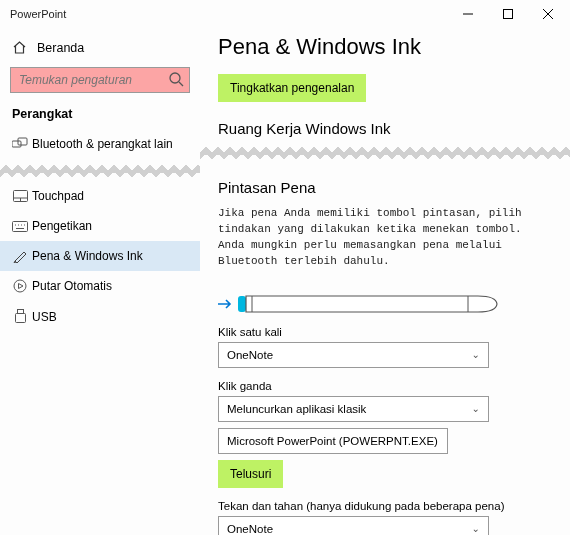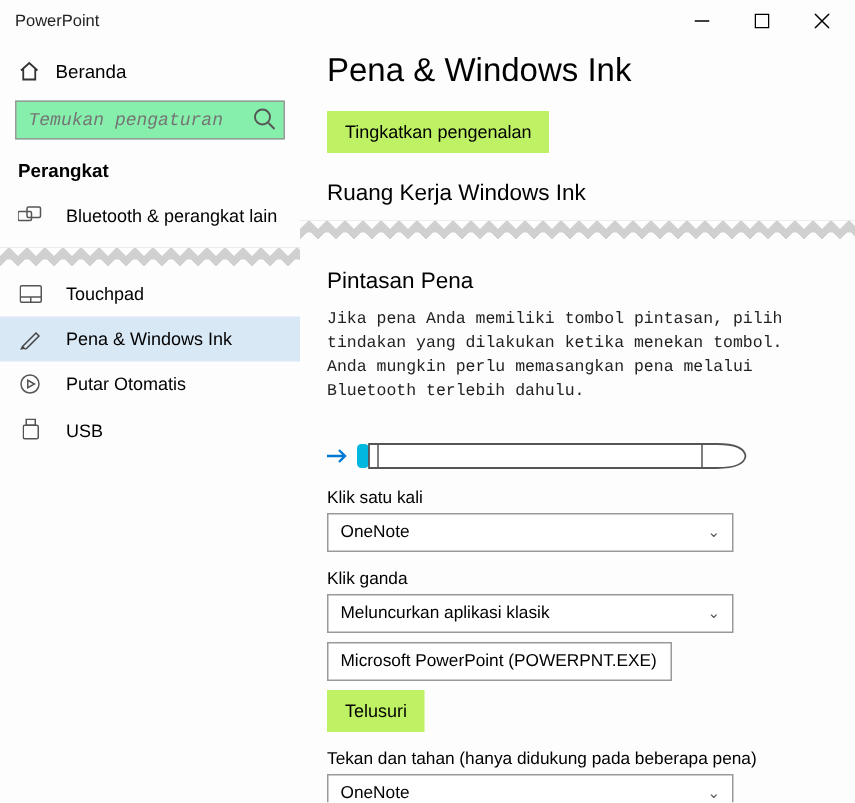--- a/index.html
+++ b/index.html
@@ -12,26 +12,26 @@
   .win-btn { width: 40px; height: 28px; display: flex; align-items: center; justify-content: center; cursor: pointer; }
 
   .columns { display: flex; height: calc(100% - 28px); }
   .sidebar { width: 200px; padding: 6px 0 0 0; }
   .main { flex: 1; padding: 6px 30px 10px 18px; overflow: hidden; }
 
   .home { display: flex; align-items: center; gap: 10px; padding: 6px 12px; font-size: 12.5px; }
   .home svg { flex: 0 0 auto; }
 
   .search-wrap { margin: 6px 10px 10px 10px; position: relative; }
-  .search-wrap input { width: 100%; height: 26px; border: 1px solid #999; padding: 0 28px 0 8px; font-size: 12px; background: #86efac; font-style: italic; color: #666; font-family: Liberation Mono, monospace; }
+  .search-wrap input { width: 100%; height: 26px; border: 1px solid #999; padding: 0 28px 0 8px; font-size: 12px; background: #fca5a5; font-style: italic; color: #666; }
   .search-wrap .sicon { position: absolute; right: 6px; top: 4px; }
 
   .section-label { padding: 4px 12px 8px; font-size: 12.5px; font-weight: 600; }
 
-  .nav-item { display: flex; align-items: center; gap: 16px; padding: 8px 12px; font-size: 12px; cursor: pointer; }
+  .nav-item { display: flex; align-items: center; gap: 4px; padding: 8px 12px; font-size: 12px; cursor: pointer; }
   .nav-item.selected { background: #d9e8f5; }
   .nav-item .icon-slot { width: 16px; display: flex; justify-content: center; }
 
   h1 { font-size: 22px; font-weight: 400; margin: 0 0 14px 0; }
   h2 { font-size: 15px; font-weight: 400; margin: 18px 0 10px 0; }
 
   .btn-gray { background: #bef264; border: none; padding: 7px 12px; font-size: 12px; cursor: pointer; }
   .desc { font-size: 11px; color: #222; line-height: 1.45; margin: 4px 0 24px; max-width: 310px; font-family: Liberation Mono, monospace; }
 
   .pen-row { display: flex; align-items: center; gap: 6px; margin-bottom: 12px; }
@@ -120,20 +120,29 @@
 
     <div class="nav-item">
       <span class="icon-slot">
         <svg width="15" height="12">
             <rect x="0.5" y="0.5" width="14" height="11" rx="1" fill="none" stroke="#555"></rect>
             <path d="M0.5 8 H14.5 M7.5 8 V11.5" stroke="#555"></path>
           </svg>
       </span>
       <span>Touchpad</span>
     </div>
+    <div class="nav-item">
+      <span class="icon-slot">
+        <svg width="16" height="11">
+            <rect x="0.5" y="0.5" width="15" height="10" rx="1" fill="none" stroke="#555"></rect>
+            <path d="M3 4h1 M6 4h1 M9 4h1 M12 4h1 M4 7.5h8" stroke="#555"></path>
+          </svg>
+      </span>
+      <span>Pengetikan</span>
+    </div>
     <div class="nav-item selected">
       <span class="icon-slot">
         <svg width="14" height="14">
             <path d="M2 12 L11 3 L13 5 L4 14 Z M2 12 L1 14 L3 13" fill="none" stroke="#444"></path>
           </svg>
       </span>
       <span>Pena &amp; Windows Ink</span>
     </div>
     <div class="nav-item">
       <span class="icon-slot">

